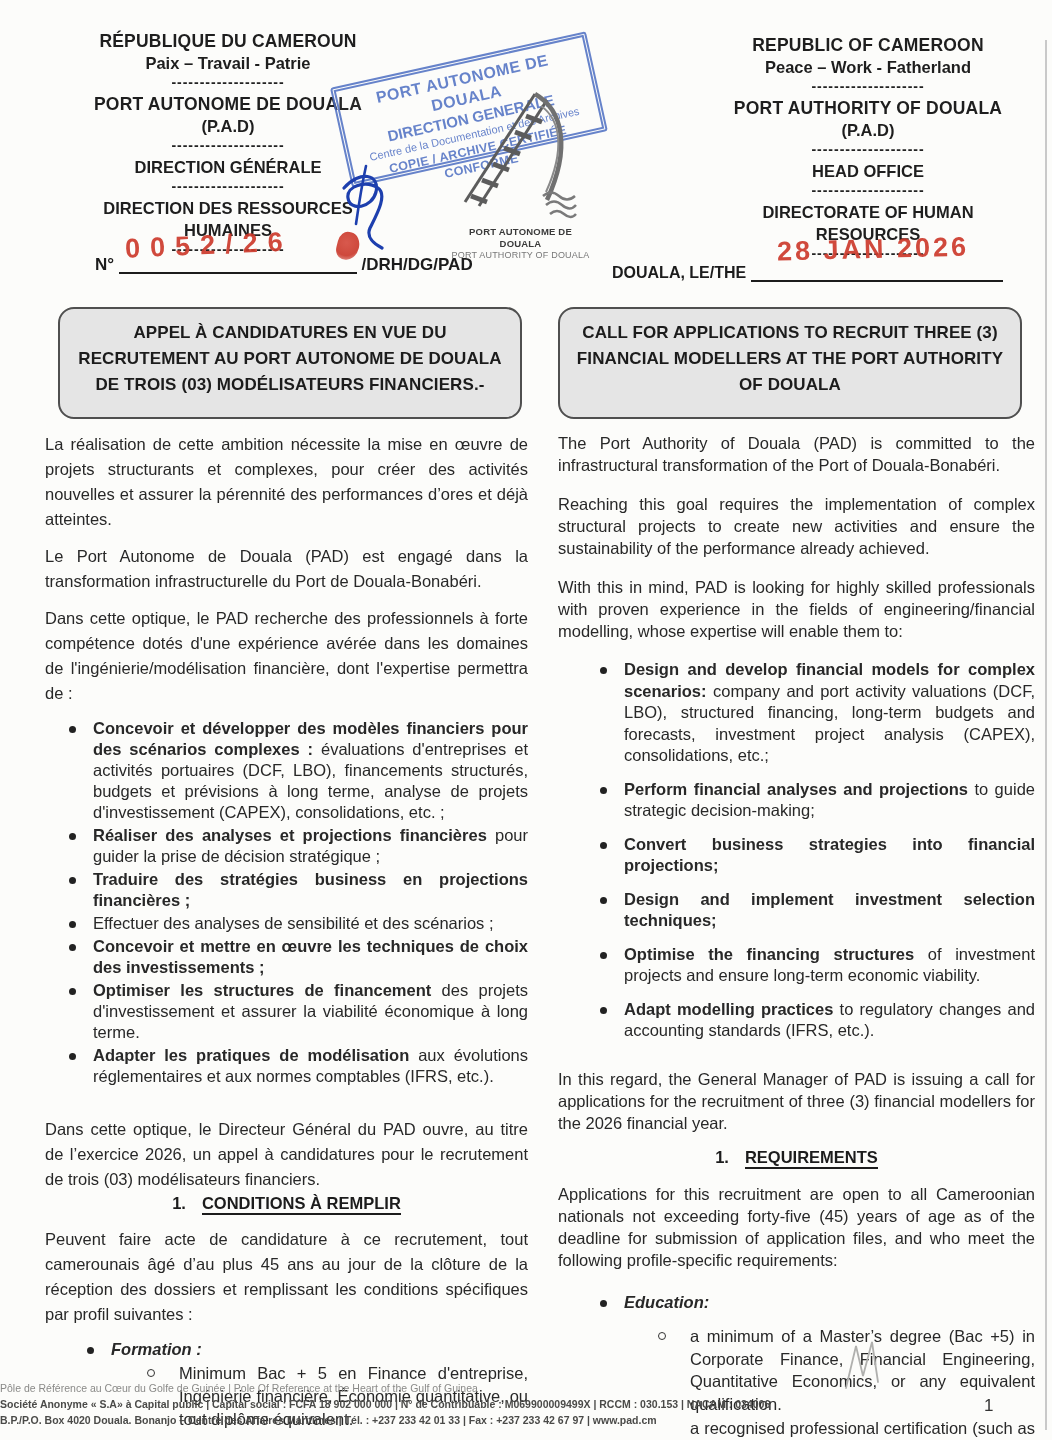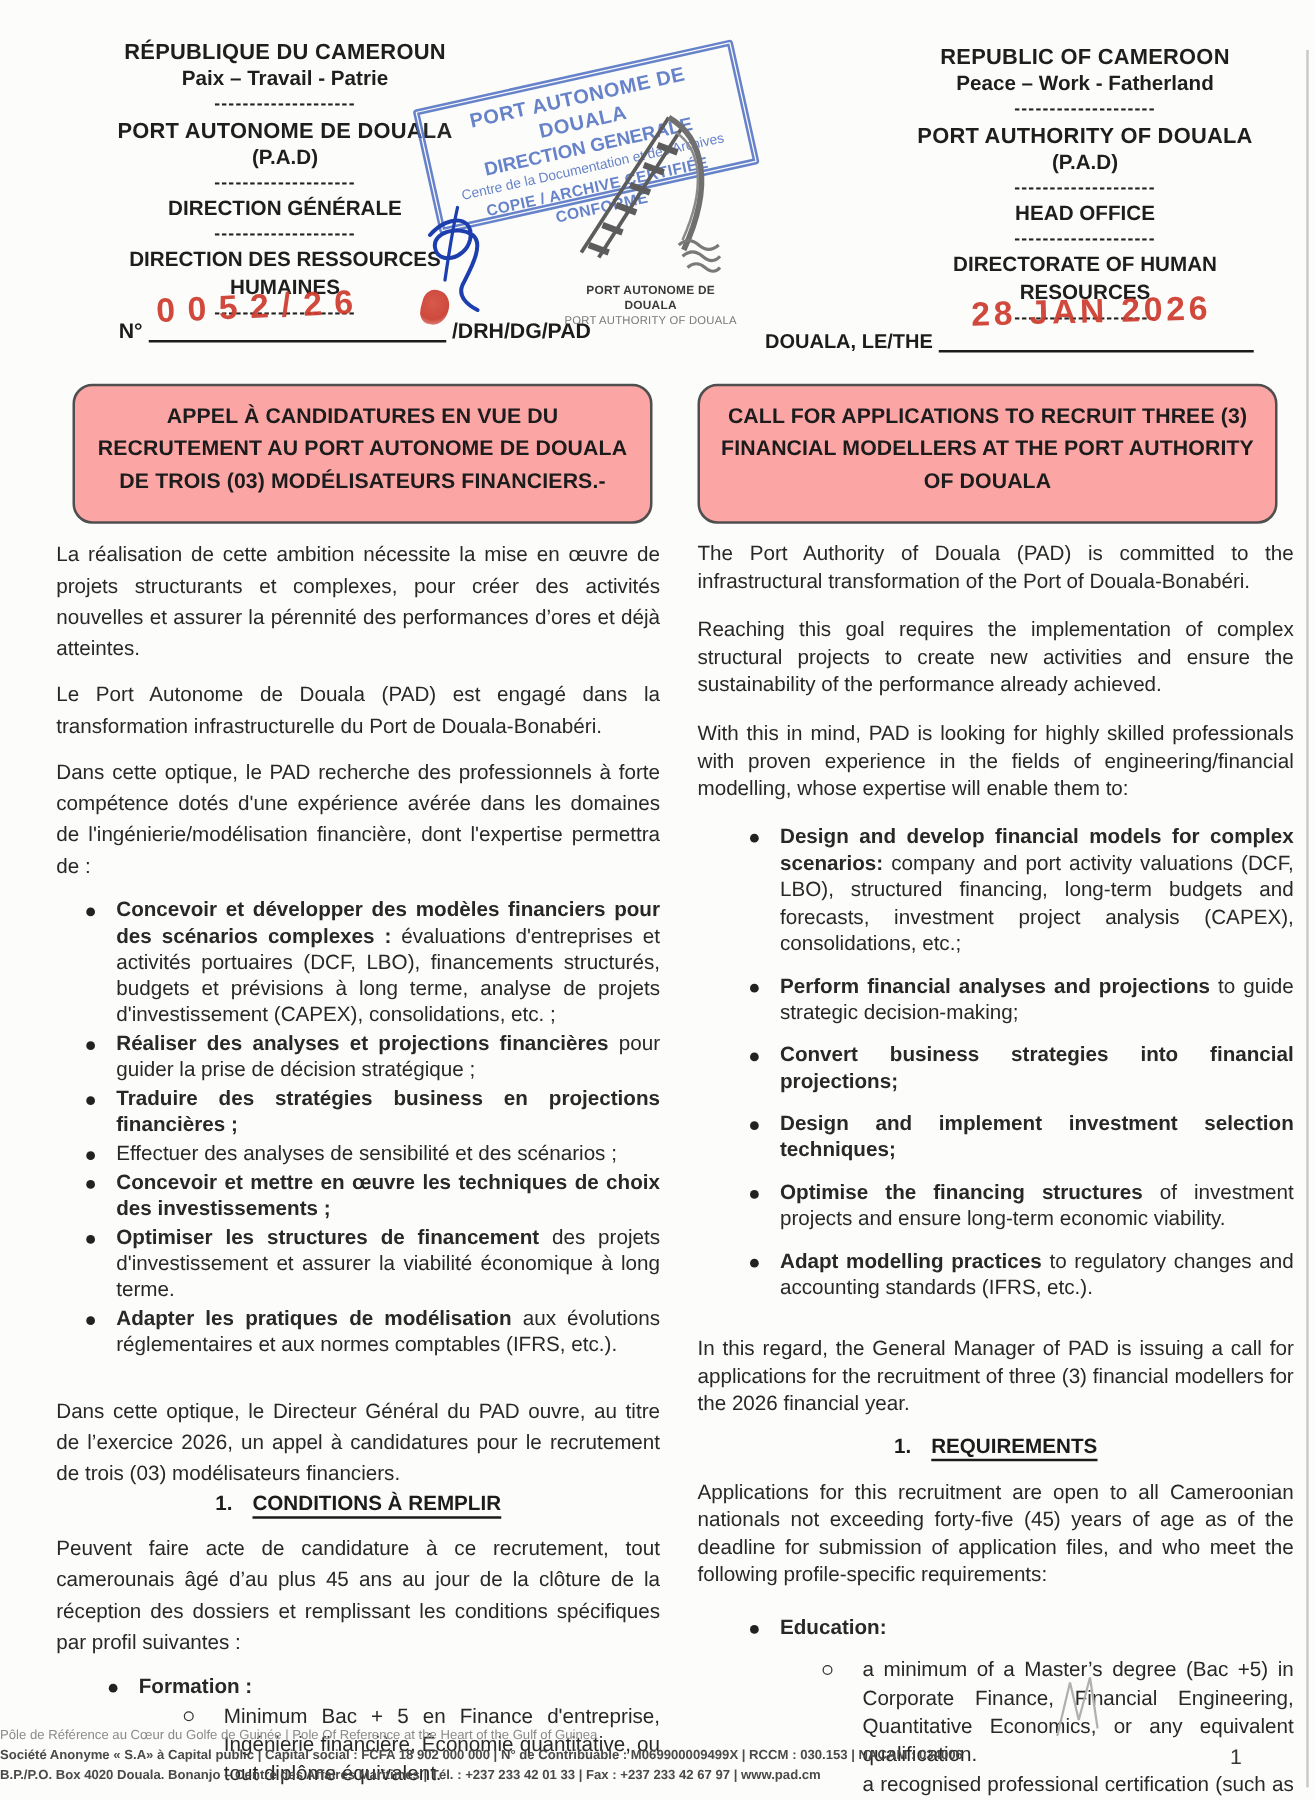--- a/index.html
+++ b/index.html
@@ -49,42 +49,42 @@
     letter-spacing:3px;transform:rotate(-1.5deg);white-space:nowrap;opacity:.92;
   }
   .ink-blob{
     position:absolute;left:218px;top:-16px;width:22px;height:28px;border-radius:46% 54% 58% 42%;
     background:radial-gradient(circle at 40% 40%, #d4473a 0%, #c93527 60%, rgba(201,53,39,.4) 100%);
     transform:rotate(14deg);opacity:.9;
   }
   
   .tbox{
     position:absolute;top:307px;width:464px;height:112px;box-sizing:border-box;
-    border:2.5px solid #4f4f4f;border-radius:16px;background:#fca5a5;
+    border:2.5px solid #4f4f4f;border-radius:16px;background:#e5e5e5;
     text-align:center;font-weight:bold;font-size:17px;line-height:26px;color:#1c1c1c;
     padding:11px 14px 0;letter-spacing:.1px;
   }
   .tbox-fr{left:58px;}
   .tbox-en{left:558px;}
   
   .col{position:absolute;top:432px;text-align:justify;font-size:16.5px;color:#282828;}
   .col-left{left:45px;width:483px;}
   .col-right{left:558px;width:477px;}
   .col-left p{line-height:25px;margin:0 0 12px;}
   .col-right p{line-height:22px;margin:0 0 17px;}
   .b-item{display:flex;text-align:justify;}
   .col-left .b-item{margin:2px 0;line-height:21px;}
   .col-right .b-item{margin:0 0 12px;line-height:21.5px;}
   .b-mark{flex:0 0 26px;margin-left:22px;position:relative;}
   .col-right .b-mark{margin-left:40px;}
   .dot{position:absolute;left:2px;top:8px;width:7px;height:7px;border-radius:50%;background:#222;}
   .circ{position:absolute;left:2px;top:7px;width:8px;height:8px;border-radius:50%;border:1.6px solid #333;box-sizing:border-box;background:transparent;}
   .btext{flex:1;}
   .lead{font-weight:bold;}
-  .prof-item{margin-left:18px !important;}
+  .prof-item{margin-left:18px !important;font-style:italic;}
   .col-right .prof-item{margin-left:18px !important;}
   .sub-item{margin-left:100px !important;line-height:23px !important;}
   .col-right .sub-item{margin-left:98px !important;line-height:22.5px !important;margin-bottom:2px !important;}
   .sub-item .b-mark{flex:0 0 34px;margin-left:0;}
   .sec-head{text-align:center;font-weight:bold;font-size:16.5px;color:#1c1c1c;margin:2px 0 14px;}
   .col-right .sec-head{margin:14px 0 16px;}
   .sec-num{margin-right:16px;}
   .u-line{border-bottom:2px solid #1c1c1c;padding-bottom:1px;}
   .spacer28{height:28px;}
   .spacer14{height:14px;}

